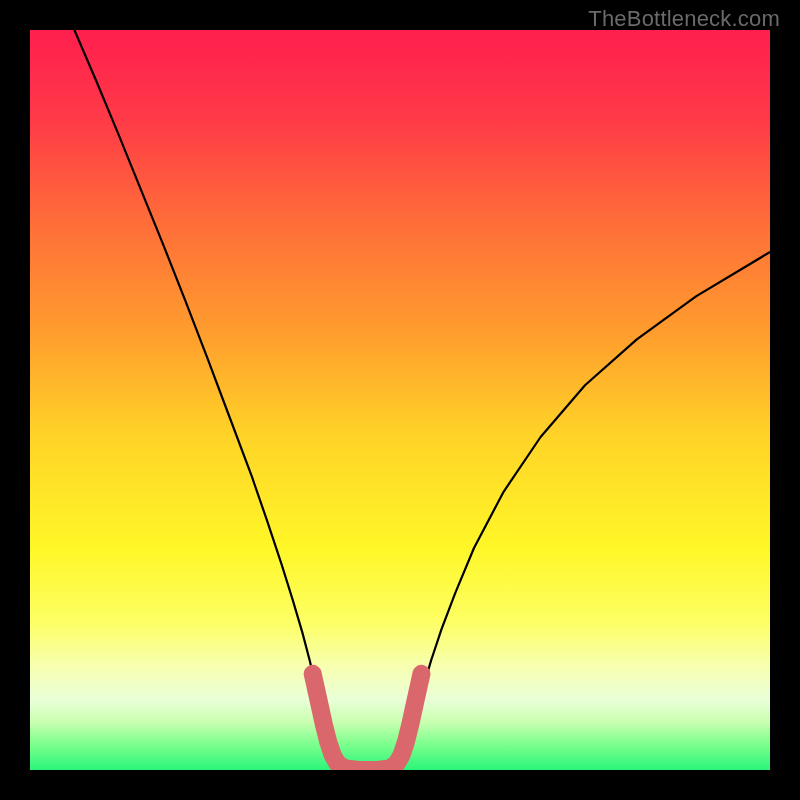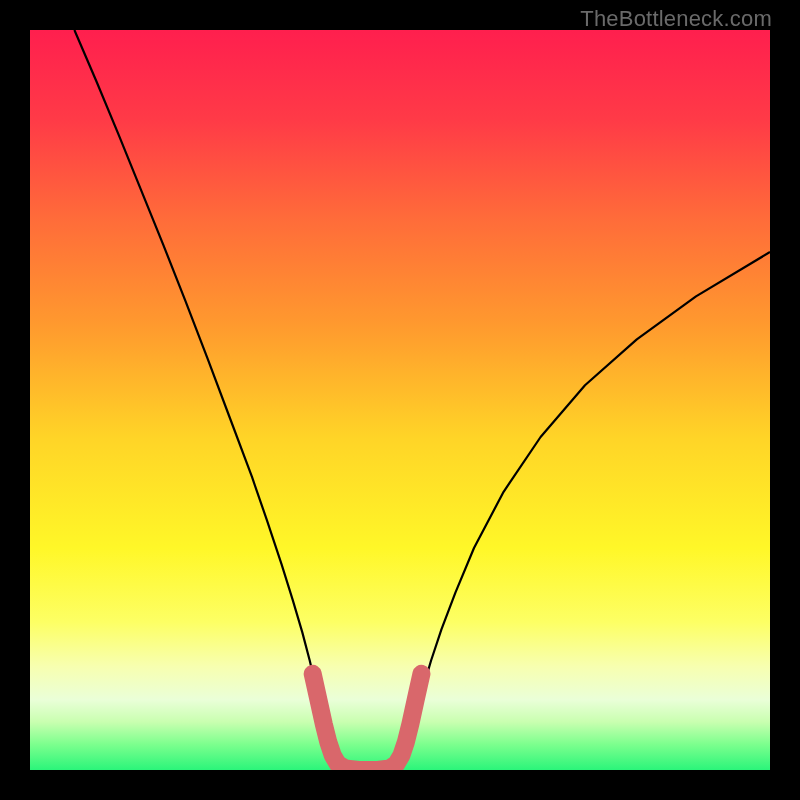--- a/index.html
+++ b/index.html
@@ -21,21 +21,21 @@
   .plot {
     position: absolute;
     left: 30px;
     top: 30px;
     width: 740px;
     height: 740px;
   }
   .watermark {
     position: absolute;
     top: 6px;
-    right: 28px;
+    right: 20px;
     color: #6a6a6a;
     font-size: 22px;
     letter-spacing: 0.2px;
     font-weight: 400;
     user-select: none;
   }
   svg { display: block; }
 </style>
 </head>
 <body>

